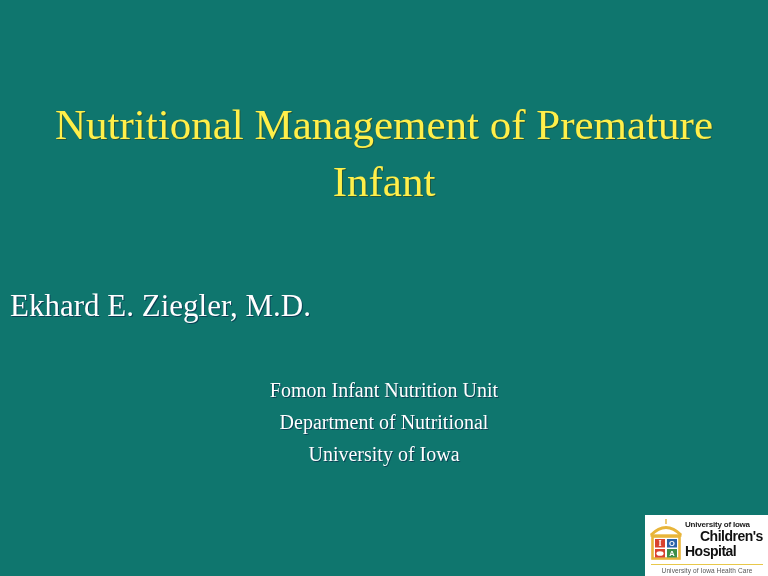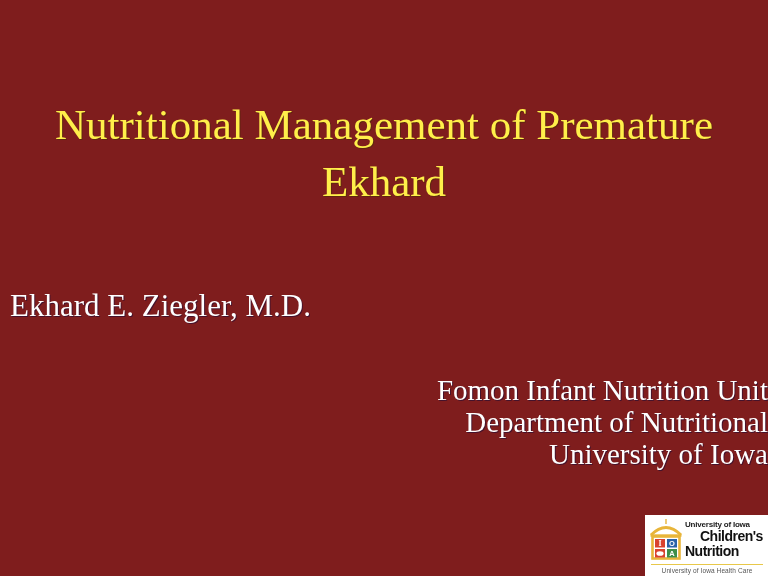--- a/index.html
+++ b/index.html
@@ -8,21 +8,21 @@
     padding: 0;
     background: #222;
   }
   body {
     font-family: "Liberation Serif", "DejaVu Serif", serif;
   }
   .slide {
     position: relative;
     width: 768px;
     height: 576px;
-    background: #7f1d1d;
+    background: #0f766e;
     overflow: hidden;
     box-sizing: border-box;
   }
 
   
   .title-block {
     position: absolute;
     left: 0;
     top: 96px;
     width: 768px;
@@ -64,25 +64,24 @@
   .affiliation-block {
     position: absolute;
     left: 0;
     top: 374px;
     width: 768px;
     text-align: center;
   }
   .affiliation-line {
     display: block;
     color: #ffffff;
-    font-size: 29px;
+    font-size: 20px;
     line-height: 32px;
     white-space: nowrap;
     text-shadow: 1px 1px 0 rgba(10, 10, 60, 0.5);
-    text-align: right;
   }
 
   
   .logo-card {
     position: absolute;
     left: 645px;
     top: 515px;
     width: 123px;
     height: 61px;
     background: #ffffff;
@@ -151,21 +150,21 @@
     margin: 1px 2px 0 2px;
   }
 </style>
 </head>
 <body>
 
 <div class="slide">
 
   <div class="title-block">
     <span class="title-line">Nutritional Management of Premature</span>
-    <span class="title-line">Ekhard</span>
+    <span class="title-line">Infant</span>
   </div>
 
   <div class="author-block">
     <span class="author-line">Ekhard E. Ziegler, M.D.</span>
   </div>
 
   <div class="affiliation-block">
     <span class="affiliation-line">Fomon Infant Nutrition Unit</span>
     <span class="affiliation-line">Department of Nutritional</span>
     <span class="affiliation-line">University of Iowa</span>
@@ -191,19 +190,19 @@
 
           <text x="11" y="28" font-family="Liberation Serif, serif" font-size="8" font-weight="bold" fill="#FFFFFF" text-anchor="middle">I</text>
           <text x="23" y="28.2" font-family="Liberation Sans, sans-serif" font-size="7.5" font-weight="bold" fill="#FFFFFF" text-anchor="middle">O</text>
           <ellipse cx="11" cy="35.5" rx="3.6" ry="2.3" fill="#FFFFFF"></ellipse>
           <text x="23" y="38" font-family="Liberation Sans, sans-serif" font-size="7.5" font-weight="bold" fill="#FFFFFF" text-anchor="middle">A</text>
         </svg>
       </div>
       <div class="logo-wordmark">
         <div class="wm-univ">University of Iowa</div>
         <div class="wm-childrens">Children's</div>
-        <div class="wm-hospital">Nutrition</div>
+        <div class="wm-hospital">Hospital</div>
       </div>
     </div>
     <div class="logo-tagline">University of Iowa Health Care</div>
   </div>
 
 </div>
 
 </body></html>

